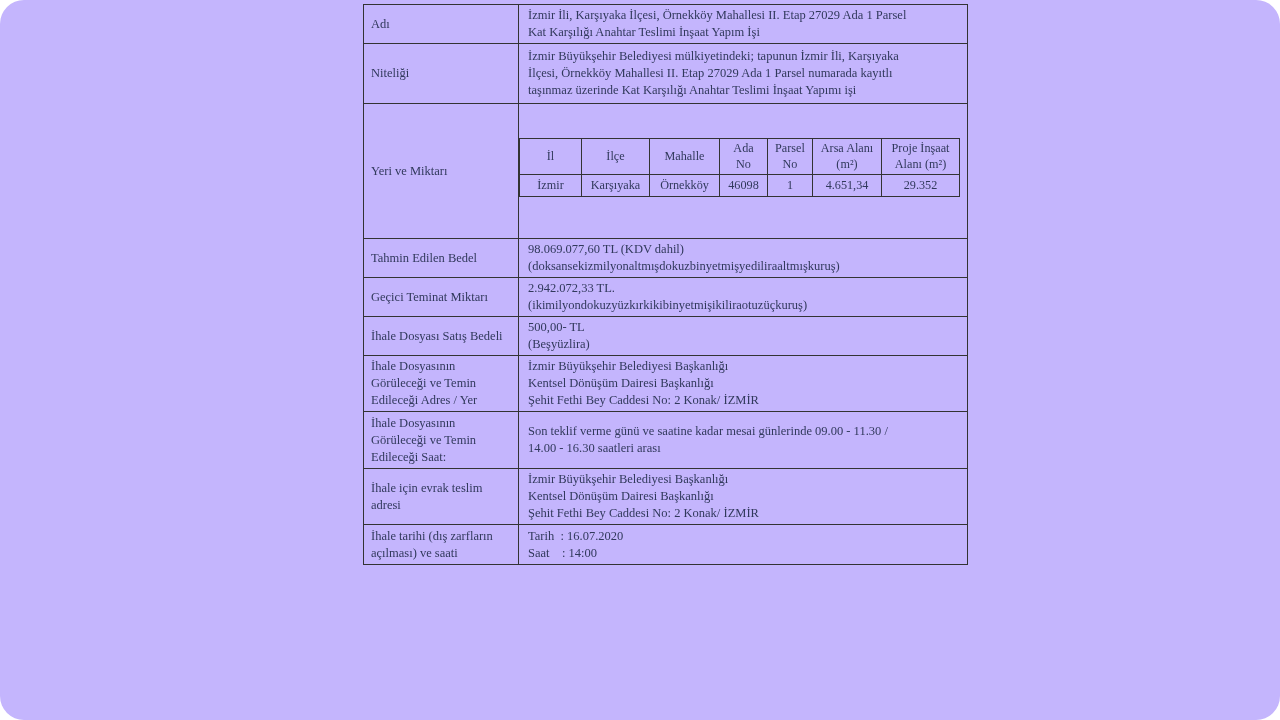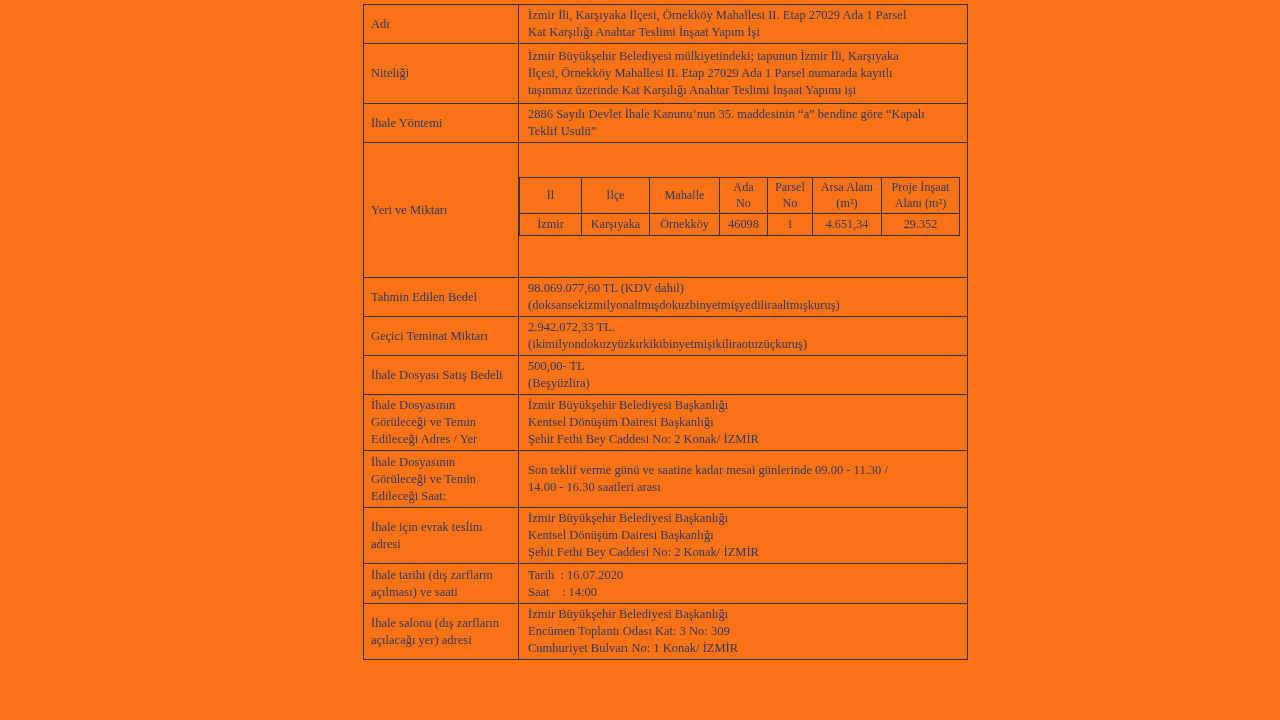--- a/index.html
+++ b/index.html
@@ -8,21 +8,22 @@
     background: #ffffff;
     width: 1280px;
     height: 720px;
     overflow: hidden;
     font-family: "Liberation Serif", "DejaVu Serif", serif;
   }
   .page {
     position: relative;
     width: 1280px;
     height: 720px;
-    background: #f97316;
+    background: #c4b5fd;
+    border-radius: 24px;
   }
   table.tender {
     position: absolute;
     left: 363px;
     top: 4px;
     width: 604px;
     border-collapse: collapse;
     table-layout: fixed;
     color: #31395c;
   }
@@ -76,25 +77,20 @@
       <tr style="height:33px">
         <td class="lbl">Adı</td>
         <td class="val">İzmir İli, Karşıyaka İlçesi, Örnekköy Mahallesi II. Etap 27029 Ada 1 Parsel
 Kat Karşılığı Anahtar Teslimi İnşaat Yapım İşi</td>
       </tr>
       <tr style="height:60px">
         <td class="lbl">Niteliği</td>
         <td class="val">İzmir Büyükşehir Belediyesi mülkiyetindeki; tapunun İzmir İli, Karşıyaka
 İlçesi, Örnekköy Mahallesi II. Etap 27029 Ada 1 Parsel numarada kayıtlı
 taşınmaz üzerinde Kat Karşılığı Anahtar Teslimi İnşaat Yapımı işi</td>
-      </tr>
-      <tr style="height:31px">
-        <td class="lbl">İhale Yöntemi</td>
-        <td class="val">2886 Sayılı Devlet İhale Kanunu’nun 35. maddesinin “a” bendine göre “Kapalı
-Teklif Usulü”</td>
       </tr>
       <tr style="height:60px">
         <td class="lbl">Yeri ve Miktarı</td>
         <td class="nest-host">
           <table class="inner">
             <colgroup>
               <col style="width:62px"><col style="width:68px"><col style="width:70px">
               <col style="width:48px"><col style="width:45px"><col style="width:69px">
               <col style="width:78px">
             </colgroup>
@@ -161,23 +157,16 @@
         <td class="val">İzmir Büyükşehir Belediyesi Başkanlığı
 Kentsel Dönüşüm Dairesi Başkanlığı
 Şehit Fethi Bey Caddesi No: 2 Konak/ İZMİR</td>
       </tr>
       <tr style="height:40px">
         <td class="lbl">İhale tarihi (dış zarfların
 açılması) ve saati</td>
         <td class="val">Tarih  : 16.07.2020
 Saat    : 14:00</td>
       </tr>
-      <tr style="height:53px">
-        <td class="lbl">İhale salonu (dış zarfların
-açılacağı yer) adresi</td>
-        <td class="val">İzmir Büyükşehir Belediyesi Başkanlığı
-Encümen Toplantı Odası Kat: 3 No: 309
-Cumhuriyet Bulvarı No: 1 Konak/ İZMİR</td>
-      </tr>
 
     </tbody>
   </table>
 </div>
 
 </body></html>

